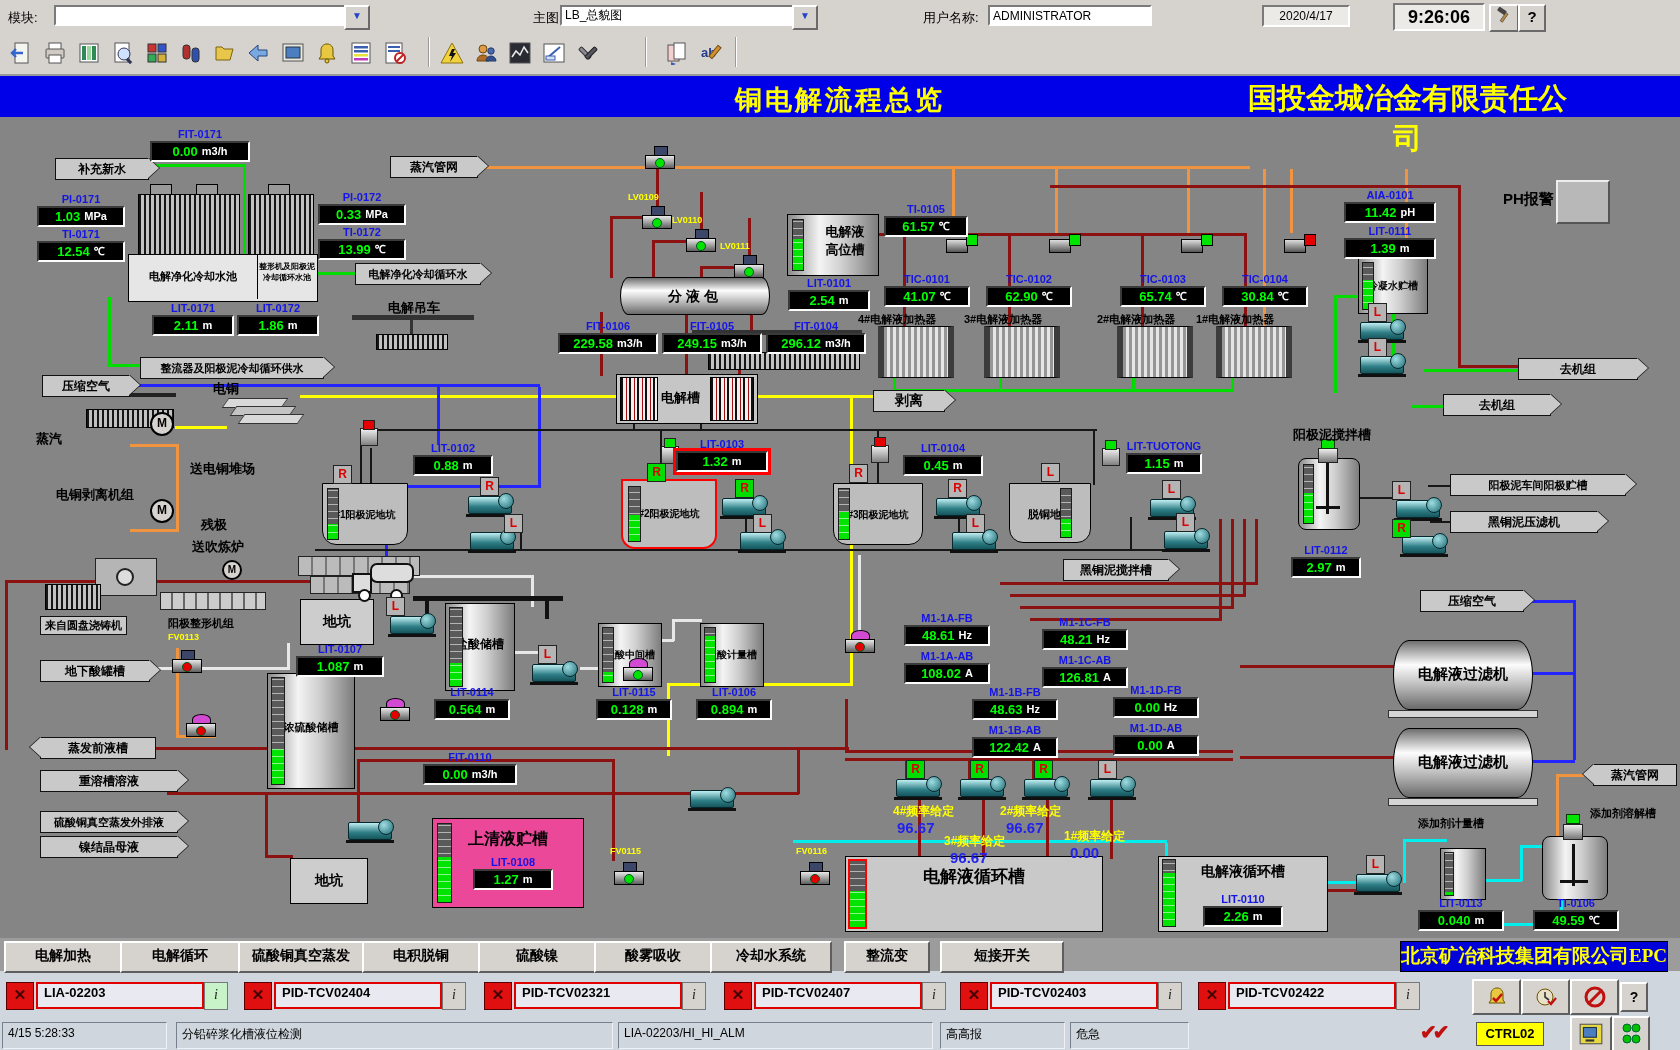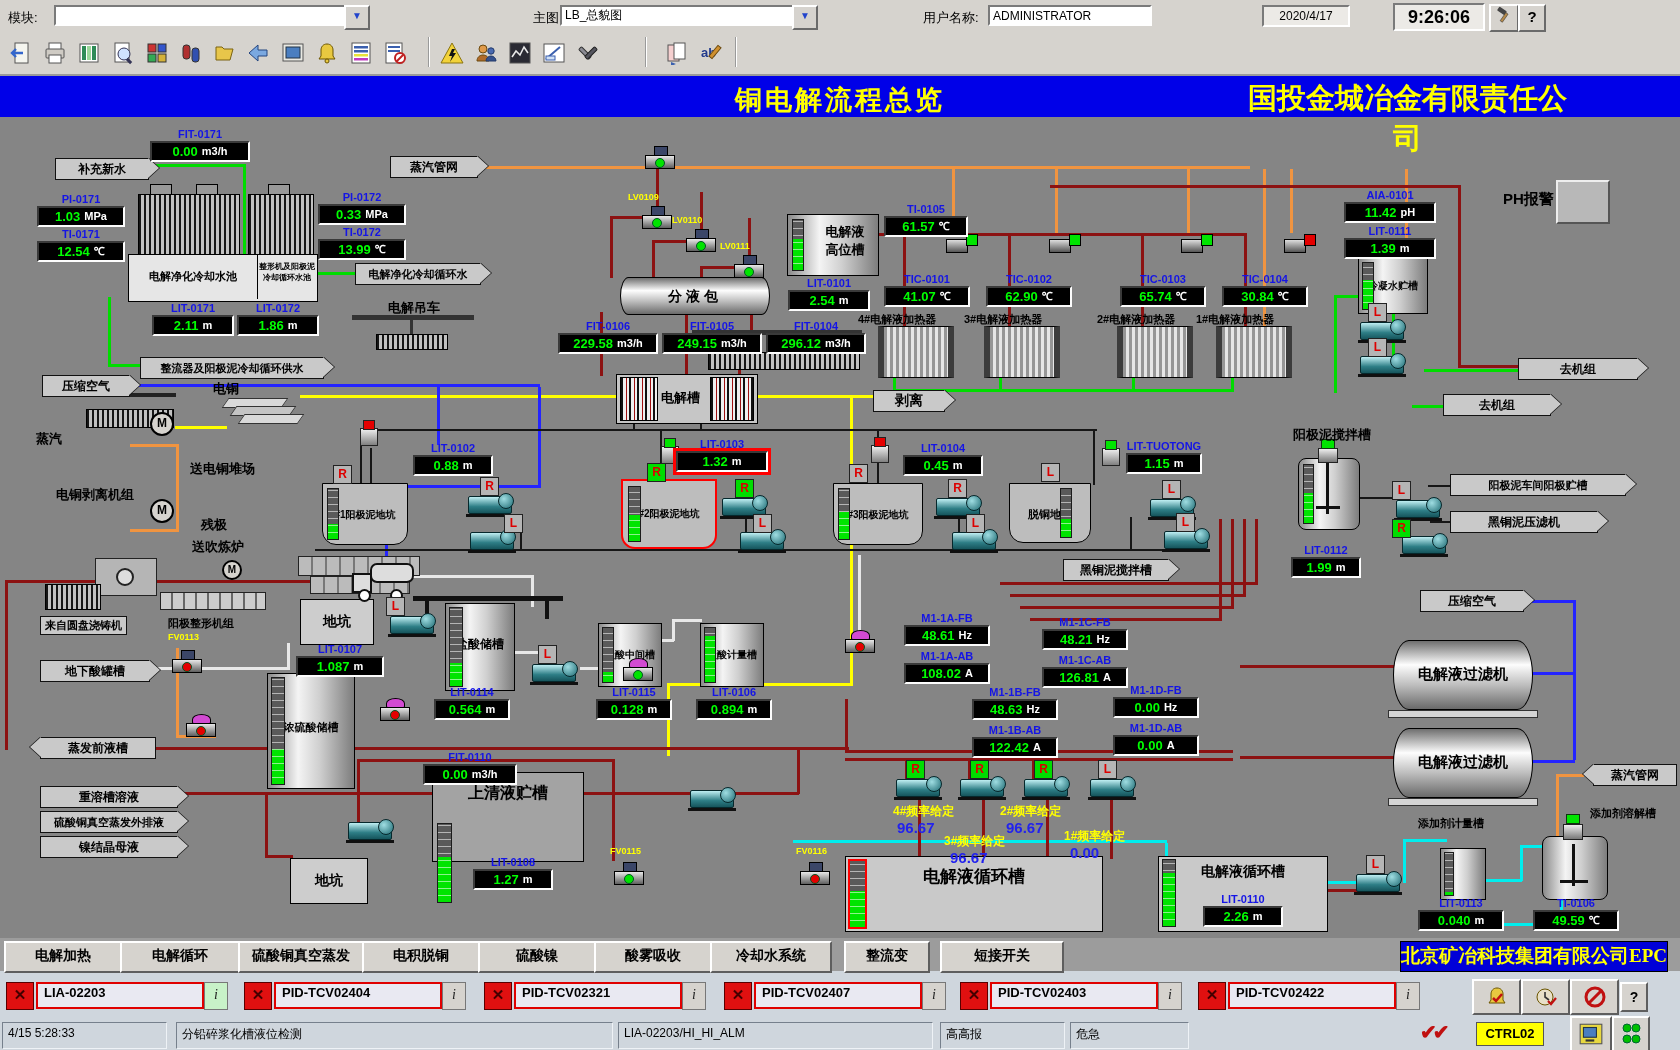--- a/index.html
+++ b/index.html
@@ -520,21 +520,21 @@
 <span class="lvl" style="left:704px;top:627px;height:54px;width:10px">
     <i style="height:85%"></i>
   </span>
 <div class="tank metalv" style="left:267px;top:673px;width:86px;height:114px">
   <b class="tklbl" style="top:46px;font-size:11px">浓硫酸储槽</b>
 </div>
 <span class="lvl" style="left:271px;top:677px;height:106px">
     <i style="height:33%"></i>
   </span>
 
-<div class="tank" style="left:432px;top:772px;width:150px;height:88px;background:#a3a3a3">
+<div class="tank" style="left:432px;top:818px;width:150px;height:88px;background:#ec4899">
   <b class="tklbl" style="top:10px;font-size:16px">上清液贮槽</b>
 </div>
 <span class="lvl" style="left:437px;top:823px;height:78px;width:13px">
     <i style="height:58%"></i>
   </span>
 <div class="tank" style="left:290px;top:858px;width:76px;height:44px;background:#cdcdcd">
   <b class="tklbl" style="top:13px;font-size:14px">地坑</b>
 </div>
 <div class="tank" style="left:845px;top:856px;width:256px;height:74px;background:#c9c9c9">
   <b class="tklbl" style="top:8px;font-size:17px">电解液循环槽</b>
@@ -693,21 +693,21 @@
 <b class="mcirc" style="left:222px;top:560px;width:16px;height:16px;font-size:10px;line-height:15px">M</b>
 
 <div class="arr r" style="left:55px;top:158px;width:86px">补充新水</div>
 <div class="arr r" style="left:390px;top:156px;width:80px">蒸汽管网</div>
 <div class="arr r sm" style="left:355px;top:263px;width:118px">电解净化冷却循环水</div>
 <div class="arr r sm" style="left:140px;top:357px;width:176px">整流器及阳极泥冷却循环供水</div>
 <div class="arr r" style="left:42px;top:375px;width:80px">压缩空气</div>
 <div class="arr r" style="left:873px;top:390px;width:64px;font-size:14px">剥离</div>
 <div class="arr r" style="left:40px;top:660px;width:102px">地下酸罐槽</div>
 <div class="arr l" style="left:40px;top:737px;width:108px">蒸发前液槽</div>
-<div class="arr r" style="left:40px;top:786px;width:130px">重溶槽溶液</div>
+<div class="arr r" style="left:40px;top:770px;width:130px">重溶槽溶液</div>
 <div class="arr r sm" style="left:40px;top:811px;width:130px">硫酸铜真空蒸发外排液</div>
 <div class="arr r" style="left:40px;top:836px;width:130px">镍结晶母液</div>
 <div class="arr r" style="left:1063px;top:559px;width:98px">黑铜泥搅拌槽</div>
 <div class="arr r" style="left:1518px;top:358px;width:112px">去机组</div>
 <div class="arr r" style="left:1443px;top:394px;width:100px">去机组</div>
 <div class="arr r sm" style="left:1450px;top:474px;width:168px">阳极泥车间阳极贮槽</div>
 <div class="arr r" style="left:1450px;top:511px;width:140px">黑铜泥压滤机</div>
 <div class="arr r" style="left:1420px;top:590px;width:96px">压缩空气</div>
 <div class="arr l" style="left:1593px;top:764px;width:76px">蒸汽管网</div>
 
@@ -879,21 +879,21 @@
 <div class="meter" style="left:1126px;top:440px;width:76px">
     <div class="mtag">LIT-TUOTONG</div>
     <div class="mbox">
       <span class="mval">1.15</span>
       <span class="munit">m</span>
     </div>
   </div>
 <div class="meter" style="left:1291px;top:544px;width:70px">
     <div class="mtag">LIT-0112</div>
     <div class="mbox">
-      <span class="mval">1.99</span>
+      <span class="mval">2.97</span>
       <span class="munit">m</span>
     </div>
   </div>
 <div class="meter" style="left:296px;top:643px;width:88px">
     <div class="mtag">LIT-0107</div>
     <div class="mbox">
       <span class="mval">1.087</span>
       <span class="munit">m</span>
     </div>
   </div>

